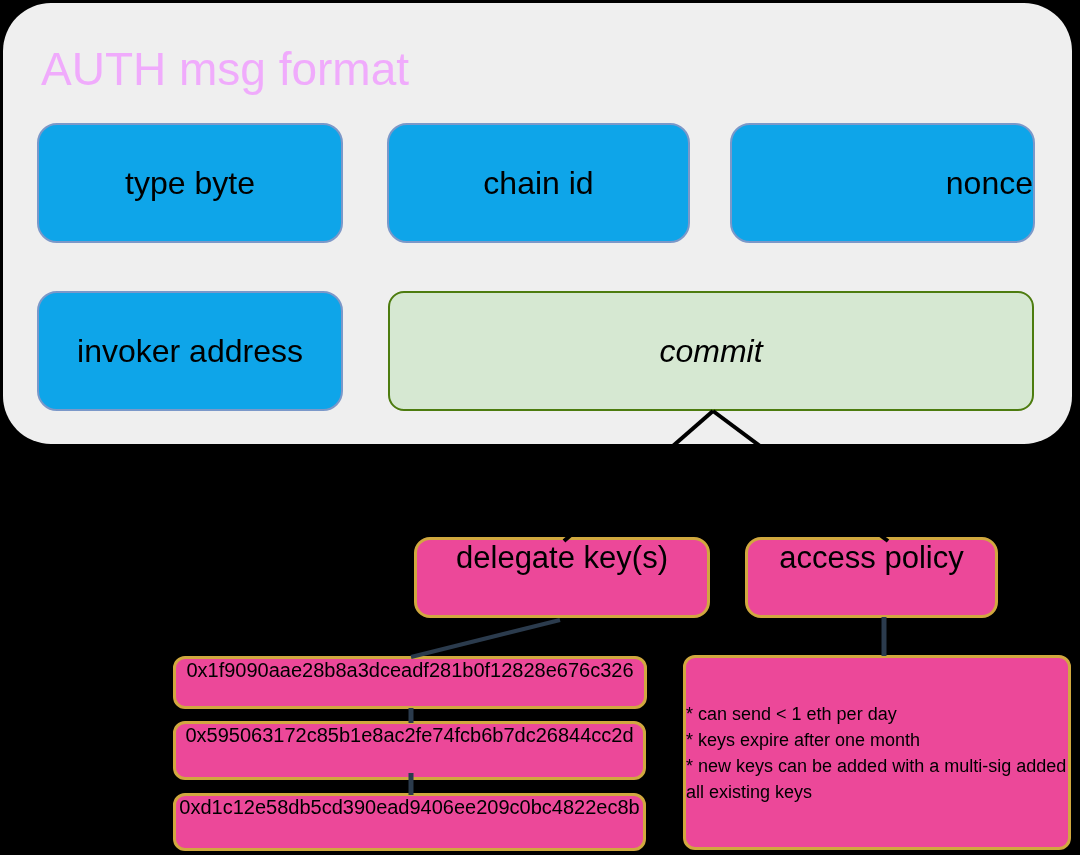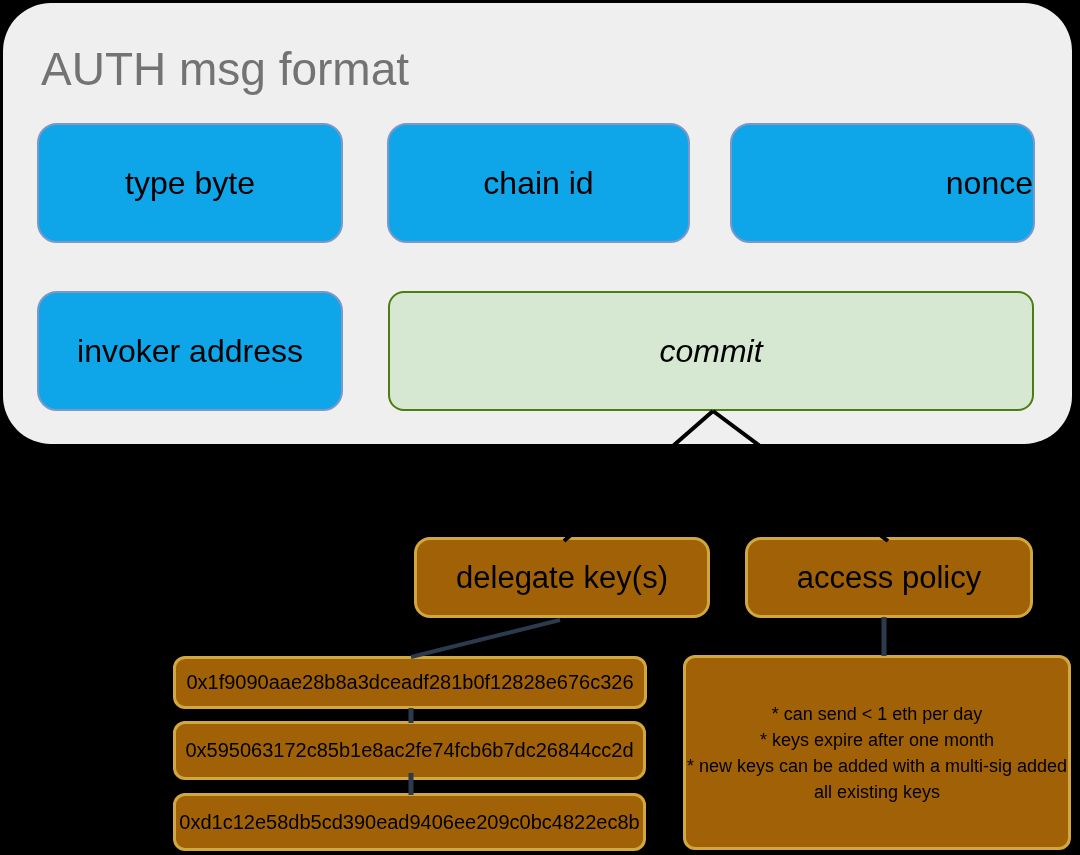--- a/index.html
+++ b/index.html
@@ -22,21 +22,21 @@
   #panel {
     left: 3px; top: 3px;
     width: 1069px; height: 441px;
     background: #efefef;
     border-radius: 48px;
   }
   #title {
     left: 41px; top: 42px;
     font-size: 46px;
     letter-spacing: 0px;
-    color: #737373;
+    color: #f0abfc;
     white-space: nowrap;
   }
 
   .field {
     display: flex;
     align-items: center;
     justify-content: center;
     font-size: 32px;
     text-align: center;
   }
@@ -52,33 +52,33 @@
     font-style: italic;
   }
 
   #f-typebyte { left: 37px;  top: 123px; width: 306px; height: 120px; }
   #f-chainid  { left: 387px; top: 123px; width: 303px; height: 120px; }
   #f-nonce    { left: 730px; top: 123px; width: 305px; height: 120px; justify-content: flex-end; }
   #f-invoker  { left: 37px;  top: 291px; width: 306px; height: 120px; }
   #f-commit   { left: 388px; top: 291px; width: 646px; height: 120px; }
 
   .note {
-    background: #a16207;
+    background: #ec4899;
     border: 3.5px solid #d1a83f;
     display: flex;
-    align-items: center;
+    align-items: flex-start;
     justify-content: center;
     text-align: center;
   }
   #delegate-box {
     left: 414px; top: 537px; width: 296px; height: 81px;
     border-radius: 16px; font-size: 31px;
   }
   #access-box {
-    left: 745px; top: 537px; width: 288px; height: 81px;
+    left: 745px; top: 537px; width: 253px; height: 81px;
     border-radius: 16px; font-size: 31px;
   }
   .keybox {
     border-radius: 12px;
     font-size: 20px;
     border-width: 3px;
   }
   #key-0 { left: 173px; top: 656px; width: 474px; height: 53px; }
   #key-1 { left: 173px; top: 721px; width: 473px; height: 59px; }
   #key-2 { left: 173px; top: 793px; width: 473px; height: 58px; }

